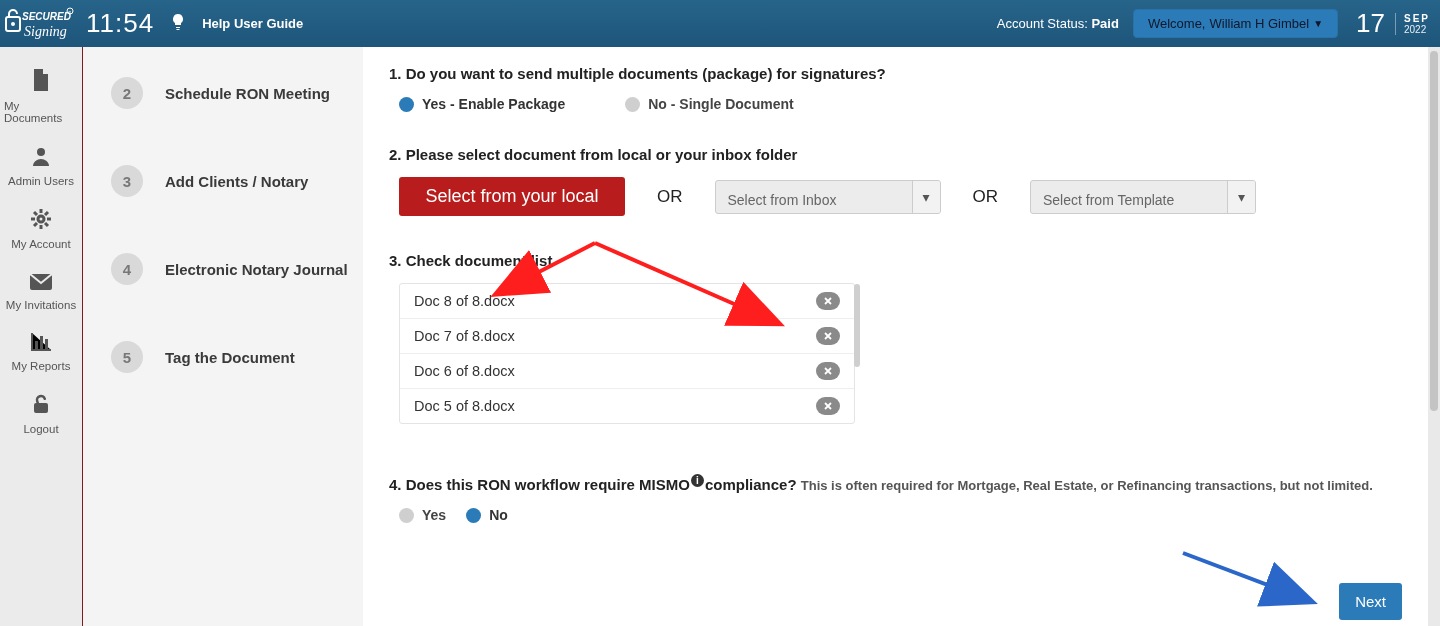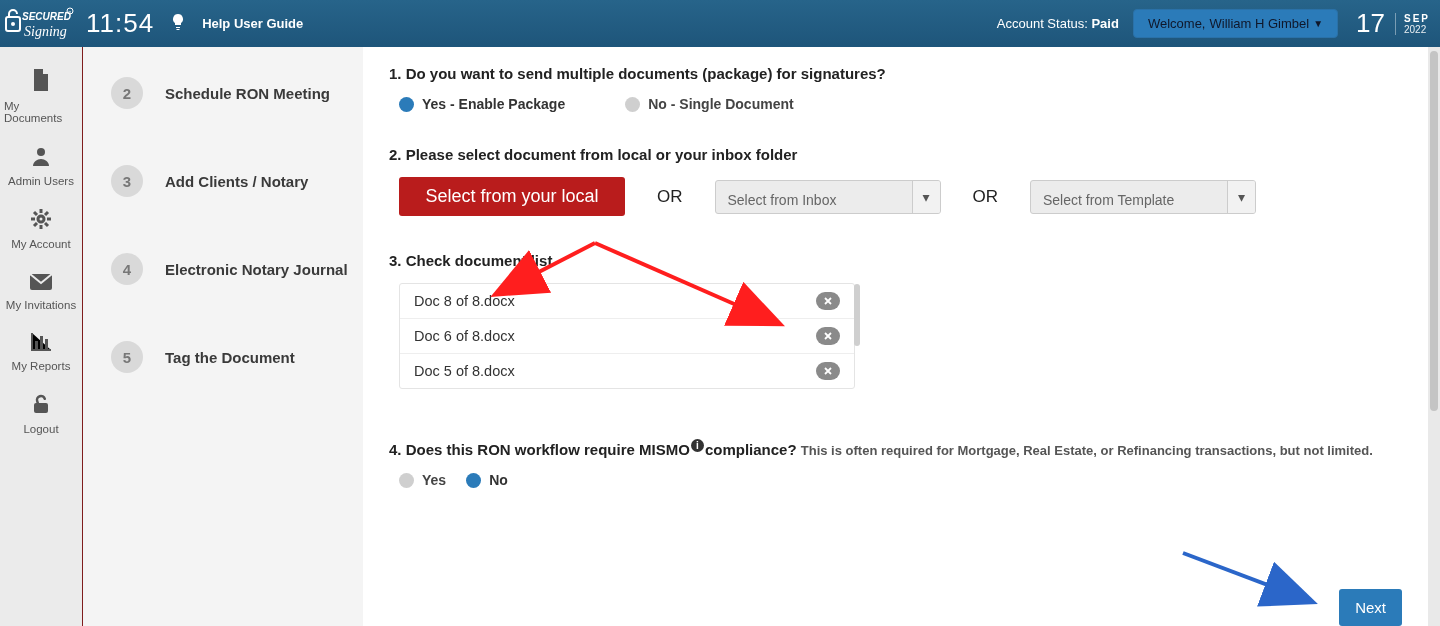--- a/index.html
+++ b/index.html
@@ -139,21 +139,21 @@
   .doclist-row:last-child { border-bottom:none; }
   .del {
     width:24px; height:18px; border-radius:9px; background:#8a8a8a;
     color:#fff; font-size:11px; display:flex; align-items:center; justify-content:center;
     cursor:pointer;
   }
 
   .sec3-head { display:flex; align-items:flex-end; gap:6px; }
 
   .next-btn {
-    position:absolute; right:26px; bottom:0;
+    position:absolute; right:26px; bottom:6px;
     background:#2b7bb9; color:#fff; border:none;
     padding: 10px 16px; font-size:15px; border-radius:3px;
   }
 
   .info-badge{
     display:inline-flex; width:13px; height:13px; border-radius:50%;
     background:#333; color:#fff; font-size:10px; align-items:center; justify-content:center;
     vertical-align: super; margin:0 1px;
   }
 
@@ -329,20 +329,28 @@
         </div>
       </div>
 
       <div class="block">
         <div class="q sec3-head">
           <span>3. Check document list</span>
         </div>
         <div class="doclist" id="doclist">
             <div class="doclist-row">
               <span>Doc 8 of 8.docx</span>
+               <span class="del">
+                 <svg width="8" height="8" viewBox="0 0 8 8">
+                  <path stroke="#fff" stroke-width="1.8" d="M1 1l6 6M7 1L1 7"></path>
+                </svg>
+               </span>
+            </div>
+            <div class="doclist-row">
+              <span>Doc 7 of 8.docx</span>
                <span class="del">
                  <svg width="8" height="8" viewBox="0 0 8 8">
                   <path stroke="#fff" stroke-width="1.8" d="M1 1l6 6M7 1L1 7"></path>
                 </svg>
                </span>
             </div>
             <div class="doclist-row">
               <span>Doc 6 of 8.docx</span>
                <span class="del">
                  <svg width="8" height="8" viewBox="0 0 8 8">

